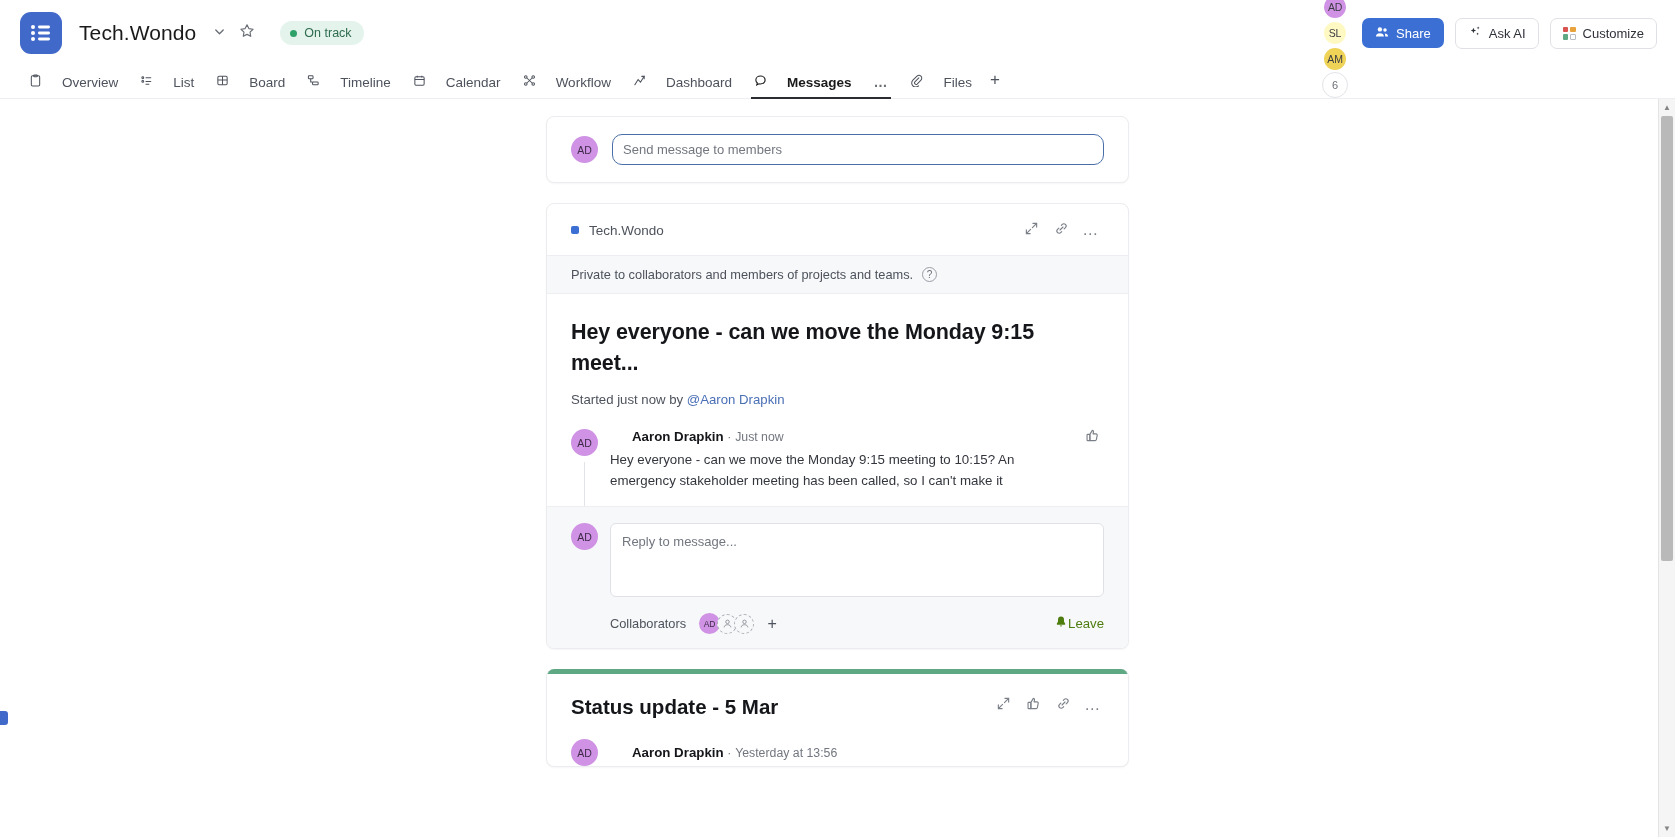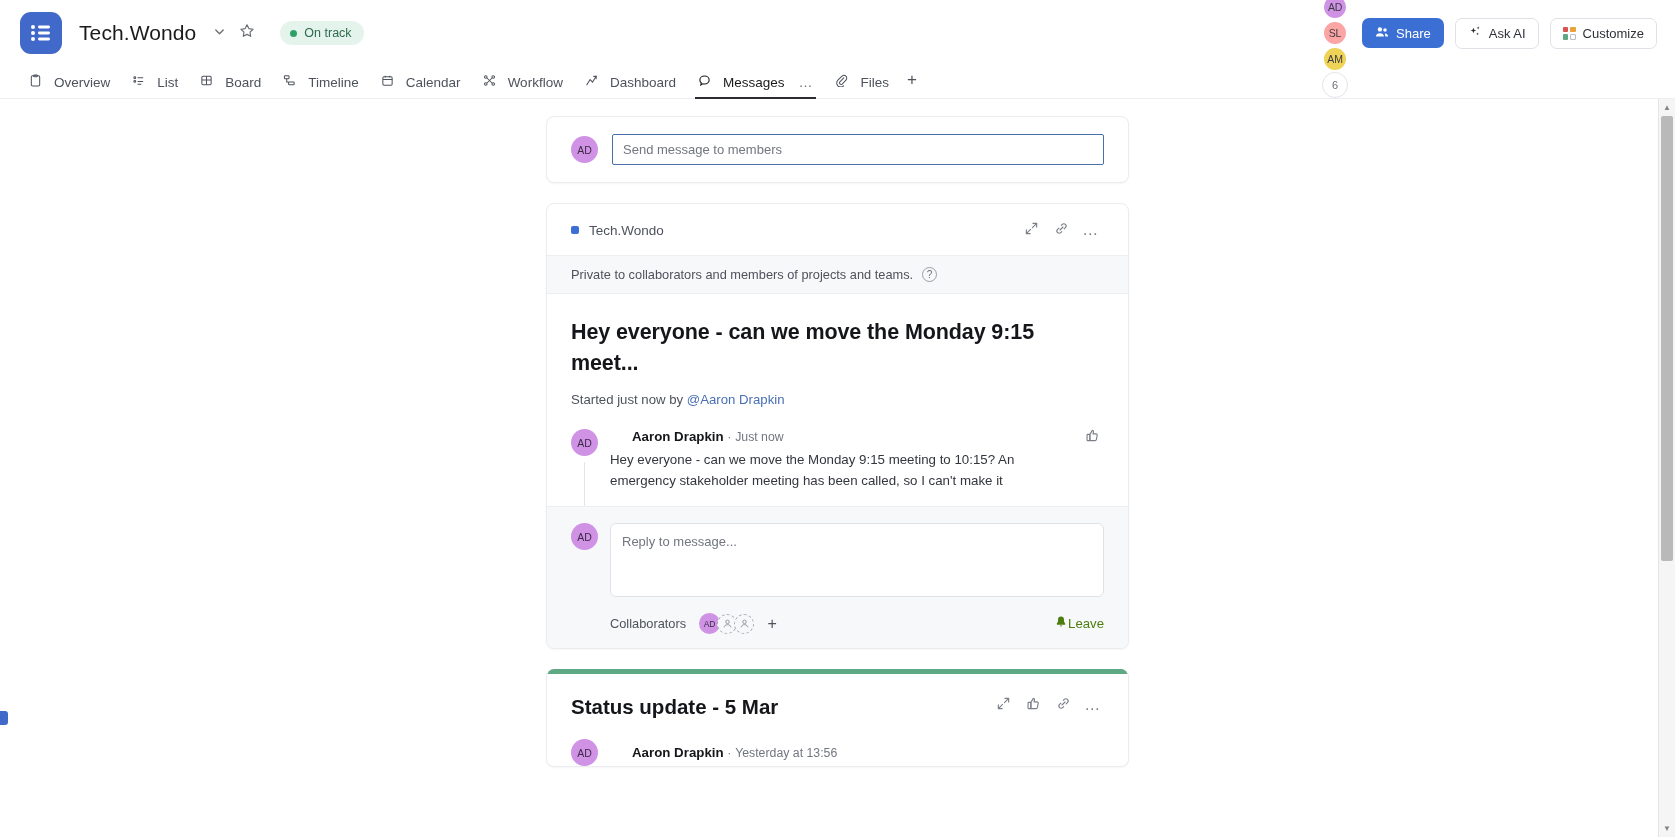--- a/index.html
+++ b/index.html
@@ -109,29 +109,29 @@
 
   
   .tabbar {
     height: 33px;
     display: flex; align-items: flex-end;
     padding: 0 18px 0 18px;
     border-bottom: 1px solid #eceef1;
     background: #ffffff;
   }
   .tab {
-    display: flex; align-items: center; gap: 12px;
+    display: flex; align-items: center; gap: 20px;
     font-size: 13.5px;
     color: #4d525c;
     padding: 0 11px 8px 11px;
     position: relative;
     white-space: nowrap;
     text-align: right;
   }
-  .tab.active { color: #1a1a1a; font-weight: 400; }
+  .tab.active { color: #1a1a1a; font-weight: 700; }
   .tab.active::after {
     content: ""; position: absolute;
     left: 8px; right: 8px; bottom: -1px;
     height: 2px; background: #2b2c31;
   }
   .tab .dots { color: #6b6f76; font-size: 14px; letter-spacing: 1px; margin-left: 2px; }
   .tab-add {
     display: flex; align-items: center; justify-content: center;
     width: 24px; padding-bottom: 8px;
     color: #4d525c; font-size: 17px;
@@ -169,21 +169,21 @@
     width: 27px; height: 27px; border-radius: 50%;
     background: #cf92e4; color: #3d2a47;
     font-size: 10.5px;
     display: flex; align-items: center; justify-content: center;
     flex: 0 0 auto;
   }
   .composer-input {
     flex: 1 1 auto;
     height: 31px;
     border: 1.6px solid #4a6fa8;
-    border-radius: 2px;
+    border-radius: 10px;
     background: #fff;
     font-size: 13px;
     color: #6b6f76;
     padding: 0 10px;
     font-family: inherit;
     outline: none;
   }
   .composer-input::placeholder { color: #72767f; }
 
   
@@ -391,21 +391,21 @@
 
   <div class="header-right">
 
     <div class="avatar-stack">
       <div class="av" style="background:#b9a8ec">
           <span>IO</span>
         </div>
       <div class="av" style="background:#cf92e4">
           <span>AD</span>
         </div>
-      <div class="av" style="background:#fca5a5">
+      <div class="av" style="background:#fef9c3">
           <span>SL</span>
         </div>
       <div class="av" style="background:#efd357">
           <span>AM</span>
         </div>
       <div class="more">6</div>
     </div>
 
     <button class="btn-share">
       <span>

